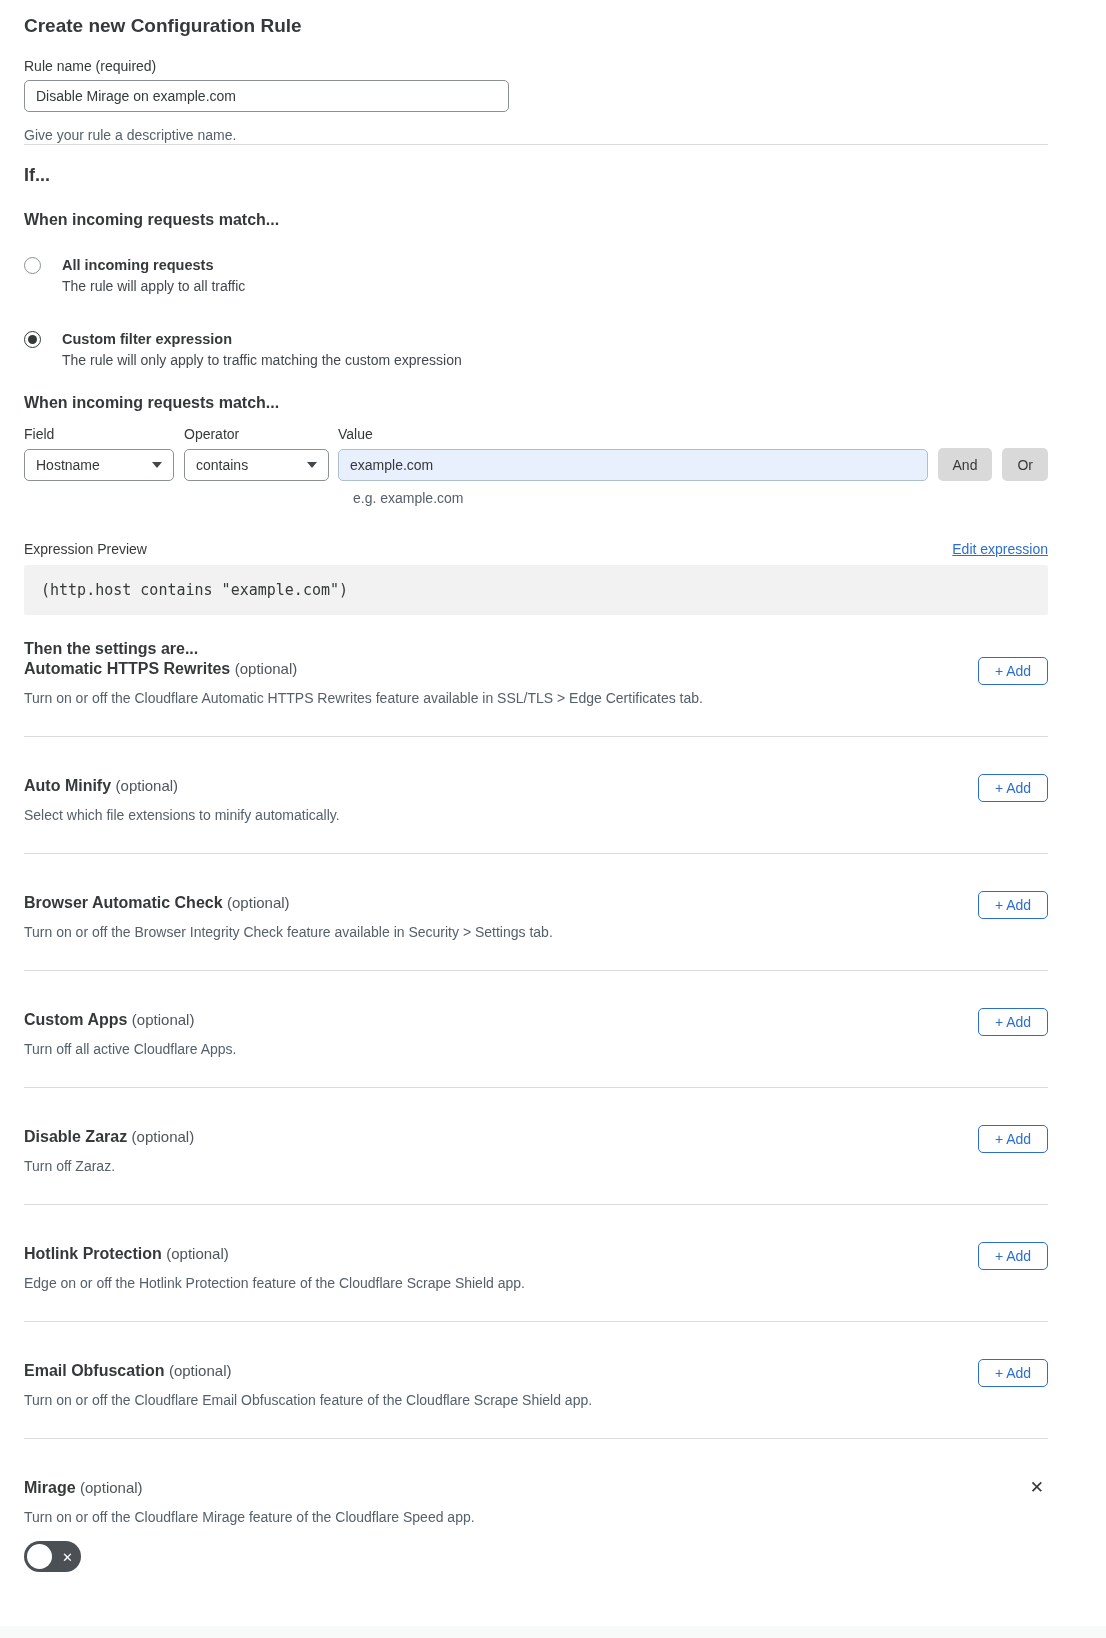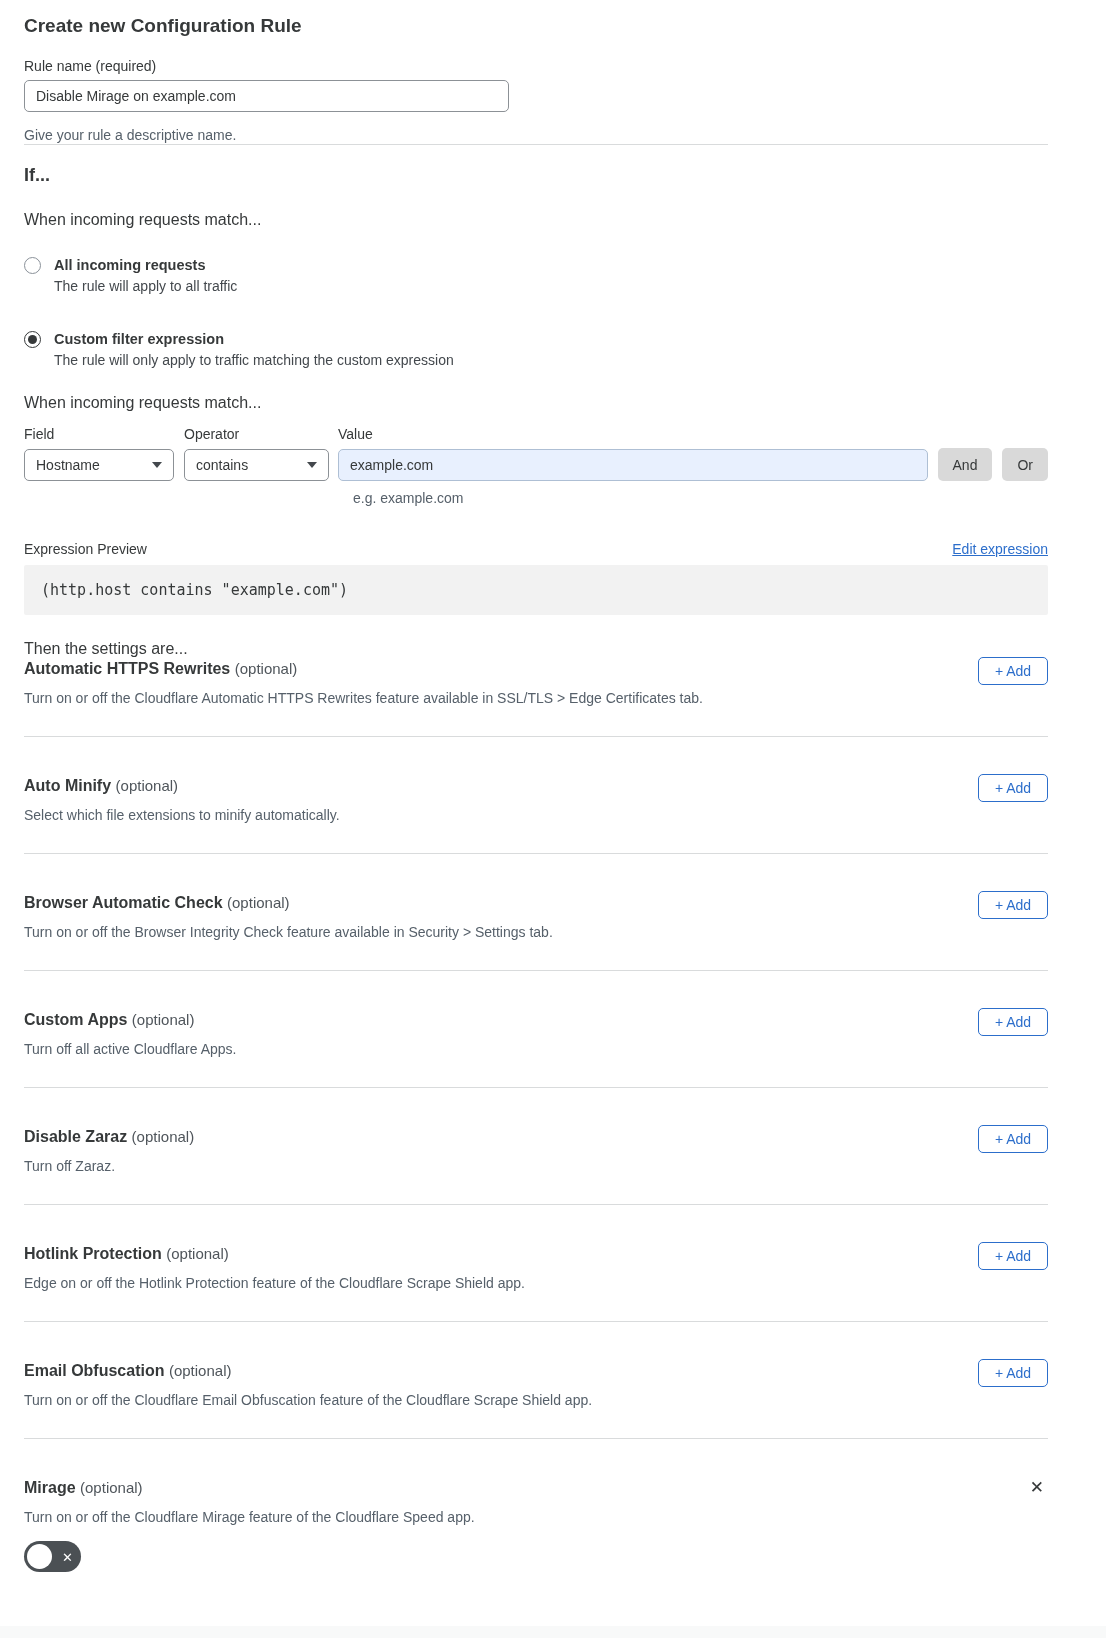--- a/index.html
+++ b/index.html
@@ -67,21 +67,21 @@
   .top-divider { margin-top: 17px; }
   h2.if-heading {
     font-size: 18px;
     line-height: 21px;
     font-weight: 700;
     margin: 20px 0 0 0;
   }
   h3.sub-heading {
     font-size: 16px;
     line-height: 20px;
-    font-weight: 400;
+    font-weight: 700;
     margin: 24px 0 0 0;
   }
   
   .radio-option {
     display: flex;
     align-items: flex-start;
     cursor: pointer;
   }
   .radio-option-1 { margin-top: 26px; }
   .radio-option-2 { margin-top: 35px; }
@@ -95,21 +95,21 @@
     margin-top: 1px;
   }
   .radio-circle.selected { border-color: var(--heading); }
   .radio-circle.selected::after {
     content: '';
     position: absolute;
     left: 3px; top: 3px; right: 3px; bottom: 3px;
     background: var(--heading);
     border-radius: 50%;
   }
-  .radio-texts { margin-left: 13px; }
+  .radio-texts { margin-left: 21px; }
   .radio-label {
     font-size: 14.5px;
     line-height: 18px;
     font-weight: 700;
   }
   .radio-desc {
     font-size: 14px;
     line-height: 17px;
     margin-top: 4px;
     color: #43484d;

